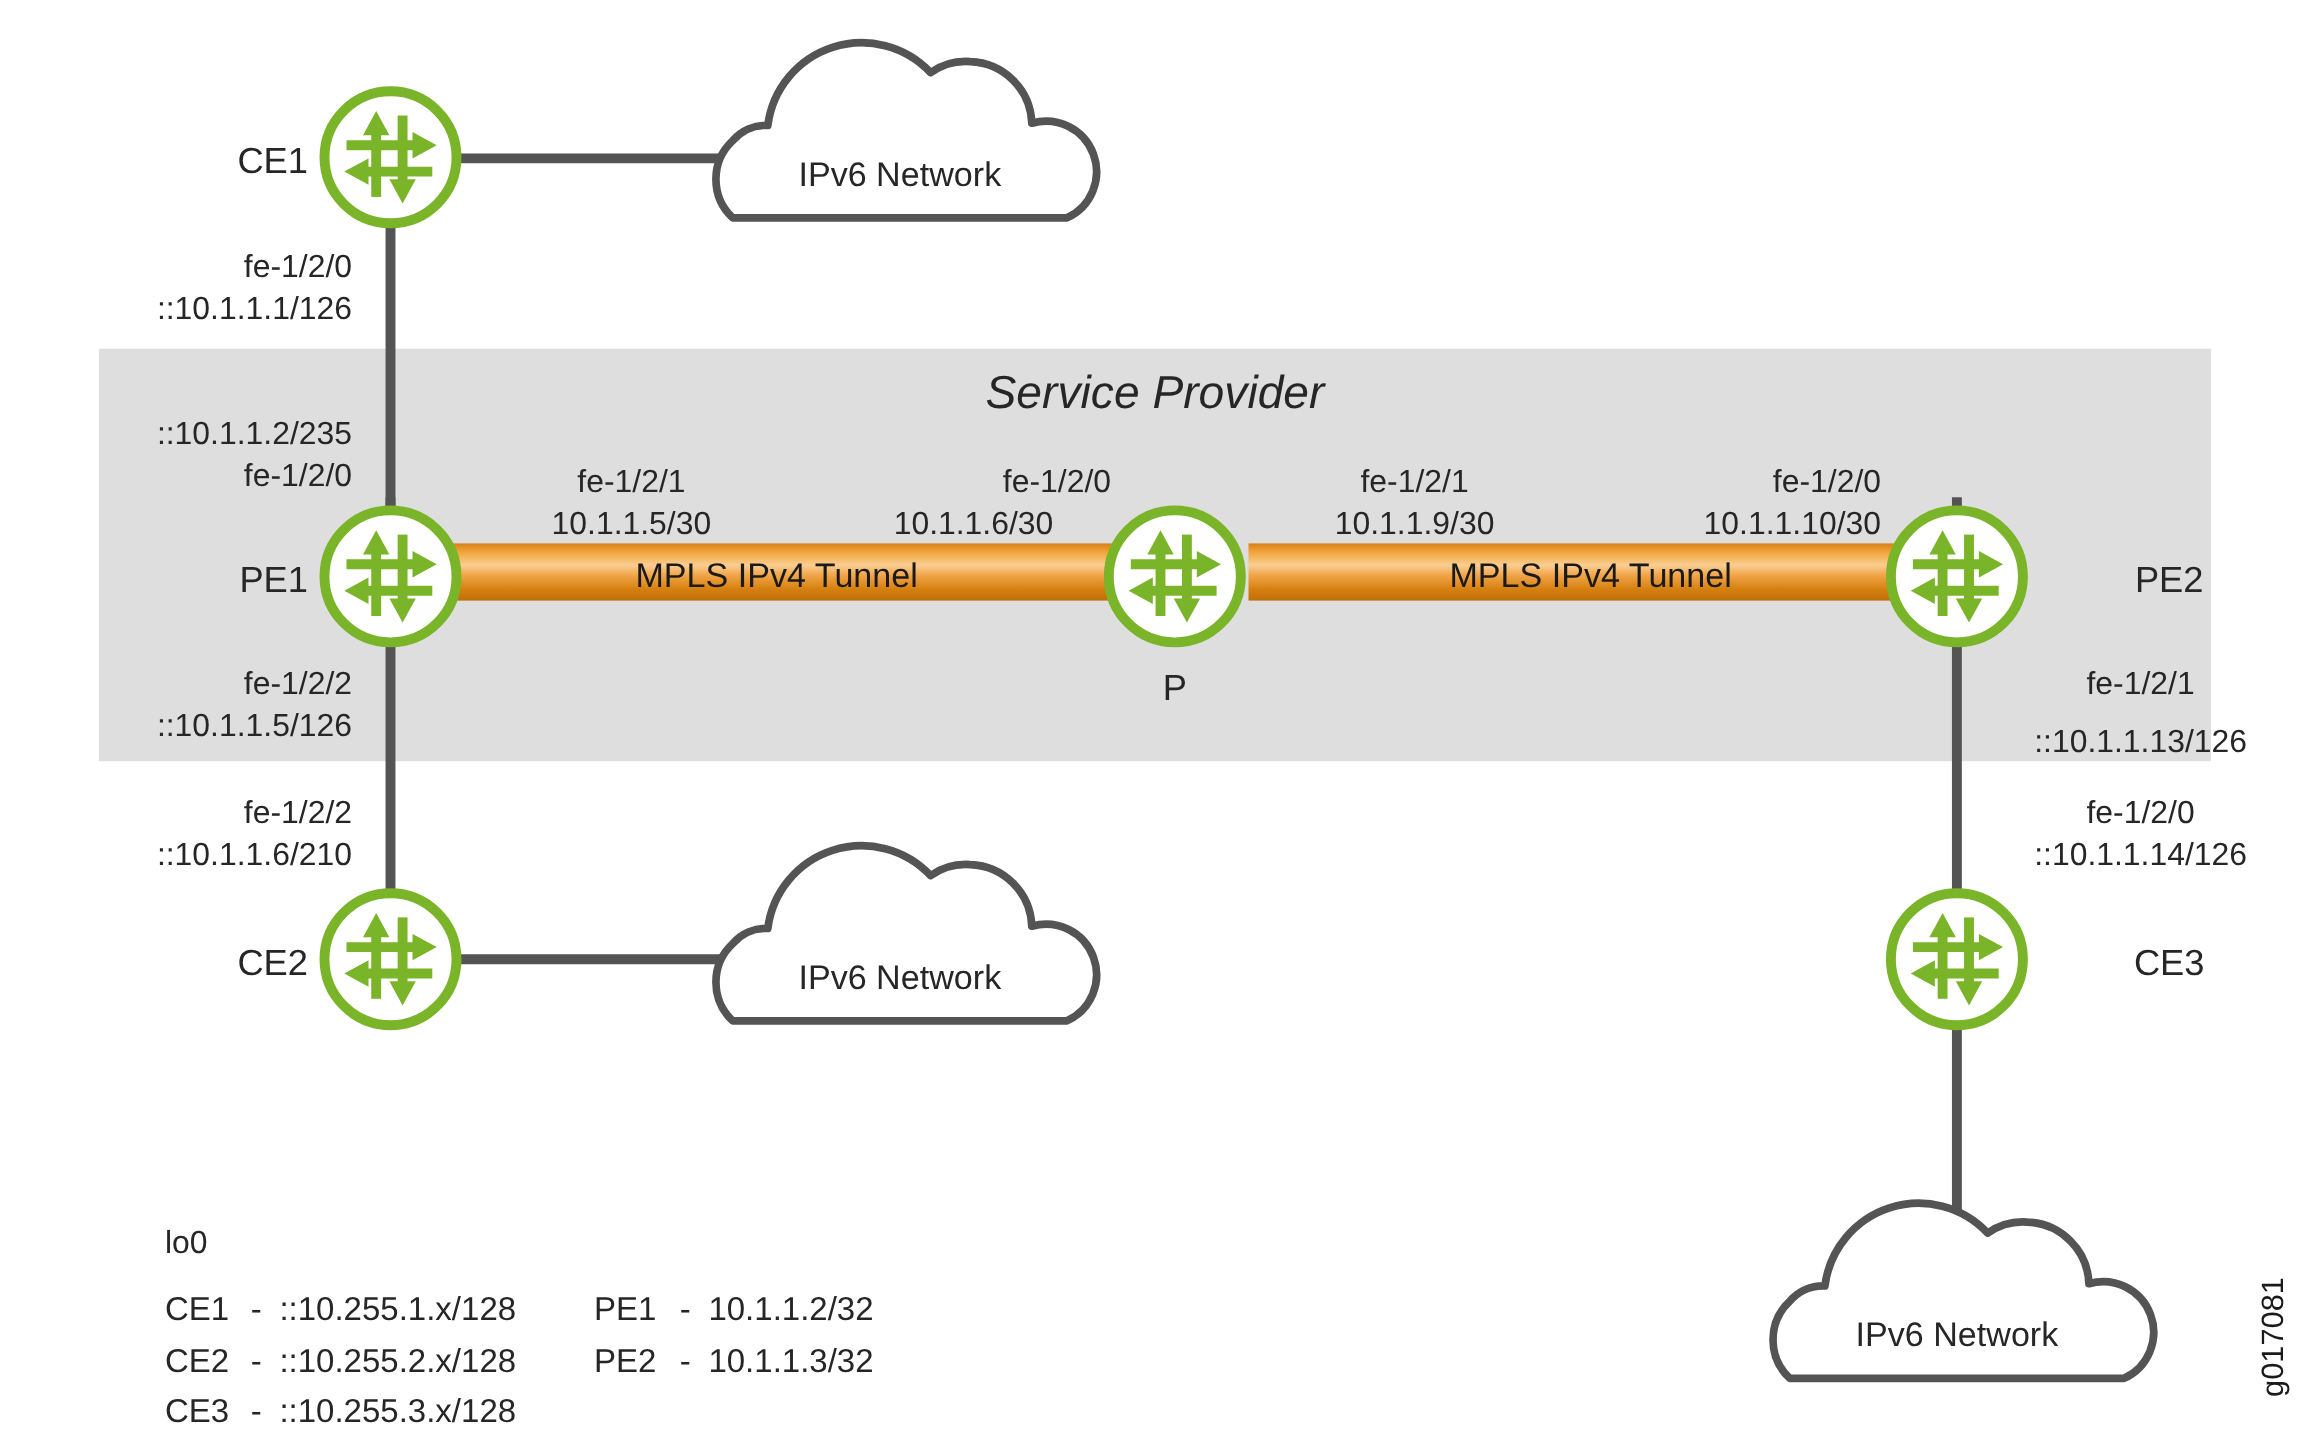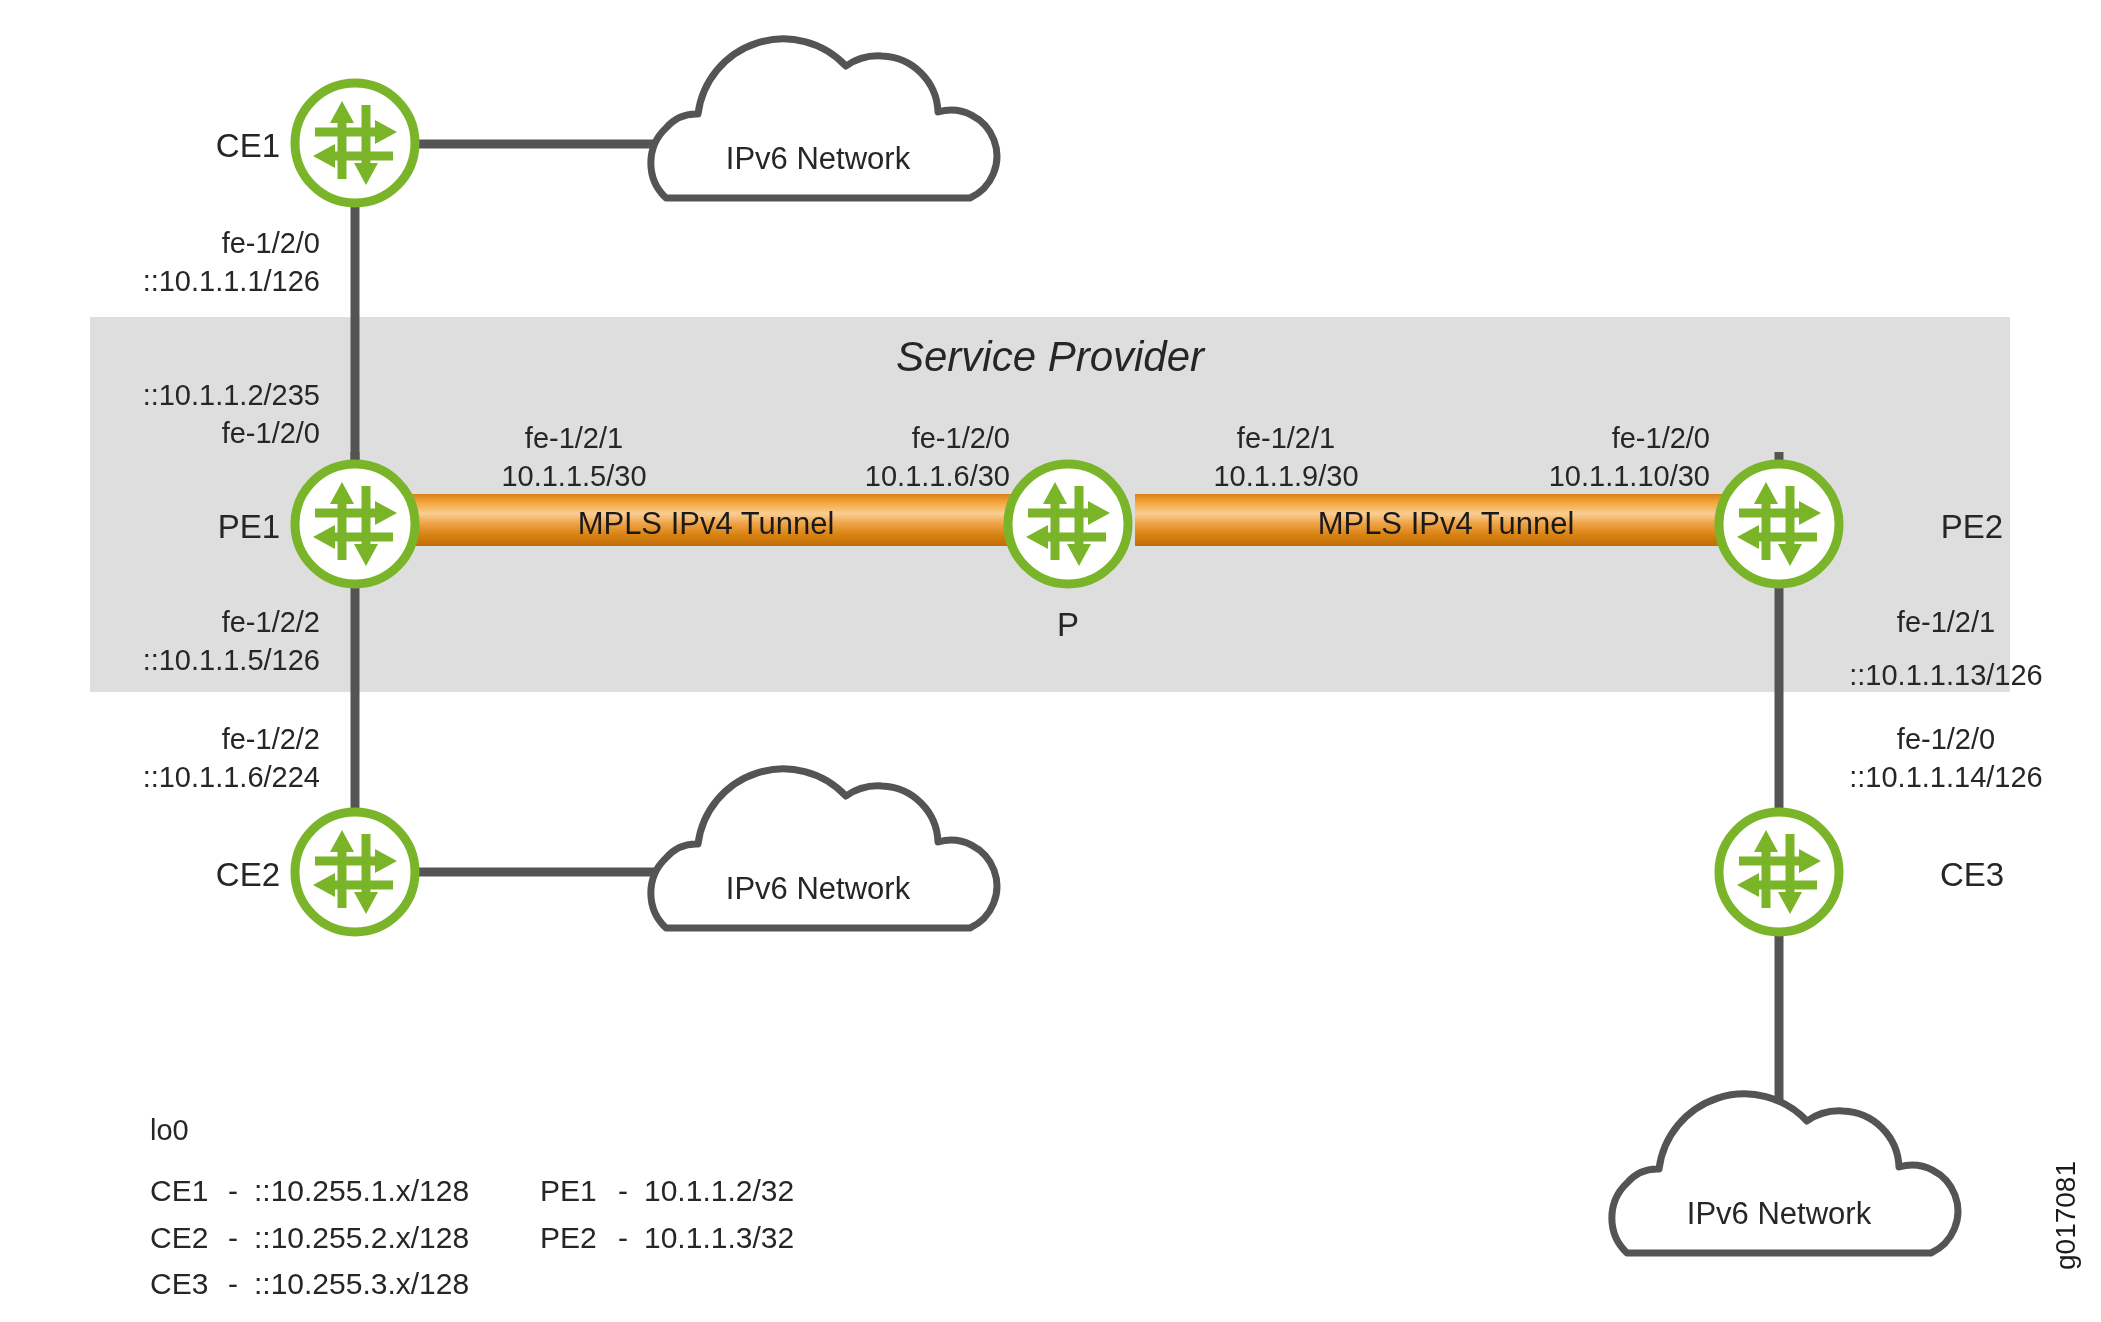--- a/index.html
+++ b/index.html
@@ -170,33 +170,33 @@
   <div class="lbl lbl-iface ta-r" style="left:80px; top:225px; width:240px;">fe-1/2/0</div>
   <div class="lbl lbl-iface ta-r" style="left:80px; top:263px; width:240px;">::10.1.1.1/126</div>
 
   <div class="lbl lbl-iface ta-r" style="left:80px; top:377px; width:240px;">::10.1.1.2/235</div>
   <div class="lbl lbl-iface ta-r" style="left:80px; top:415px; width:240px;">fe-1/2/0</div>
 
   <div class="lbl lbl-iface ta-l" style="left:434px; top:420px; width:280px;">fe-1/2/1</div>
   <div class="lbl lbl-iface ta-l" style="left:434px; top:458px; width:280px;">10.1.1.5/30</div>
 
   <div class="lbl lbl-iface ta-r" style="left:760px; top:420px; width:250px;">fe-1/2/0</div>
-  <div class="lbl lbl-iface ta-r" style="left:760px; top:458px; width:250px;">10.1.1.6/30</div>
+  <div class="lbl lbl-iface ta-r" style="left:760px; top:458px; width:250px;text-align:center;">10.1.1.6/30</div>
 
   <div class="lbl lbl-iface ta-l" style="left:1146px; top:420px; width:280px;">fe-1/2/1</div>
   <div class="lbl lbl-iface ta-l" style="left:1146px; top:458px; width:280px;">10.1.1.9/30</div>
 
   <div class="lbl lbl-iface ta-r" style="left:1450px; top:420px; width:260px;">fe-1/2/0</div>
   <div class="lbl lbl-iface ta-r" style="left:1450px; top:458px; width:260px;">10.1.1.10/30</div>
 
   <div class="lbl lbl-iface ta-r" style="left:80px; top:604px; width:240px;">fe-1/2/2</div>
   <div class="lbl lbl-iface ta-r" style="left:80px; top:642px; width:240px;">::10.1.1.5/126</div>
 
   <div class="lbl lbl-iface ta-r" style="left:80px; top:721px; width:240px;">fe-1/2/2</div>
-  <div class="lbl lbl-iface ta-r" style="left:80px; top:759px; width:240px;">::10.1.1.6/224</div>
+  <div class="lbl lbl-iface ta-r" style="left:80px; top:759px; width:240px;">::10.1.1.6/210</div>
 
   <div class="lbl lbl-iface ta-l" style="left:1806px; top:604px; width:280px;">fe-1/2/1</div>
   <div class="lbl lbl-iface ta-l" style="left:1806px; top:657px; width:280px;">::10.1.1.13/126</div>
 
   <div class="lbl lbl-iface ta-l" style="left:1806px; top:721px; width:280px;">fe-1/2/0</div>
   <div class="lbl lbl-iface ta-l" style="left:1806px; top:759px; width:280px;">::10.1.1.14/126</div>
 
   <div class="lbl lbl-iface" style="left:150px; top:1112px;">lo0</div>
 
   <div class="legend-grid lbl-legend" style="left:150px; top:1168px;">

